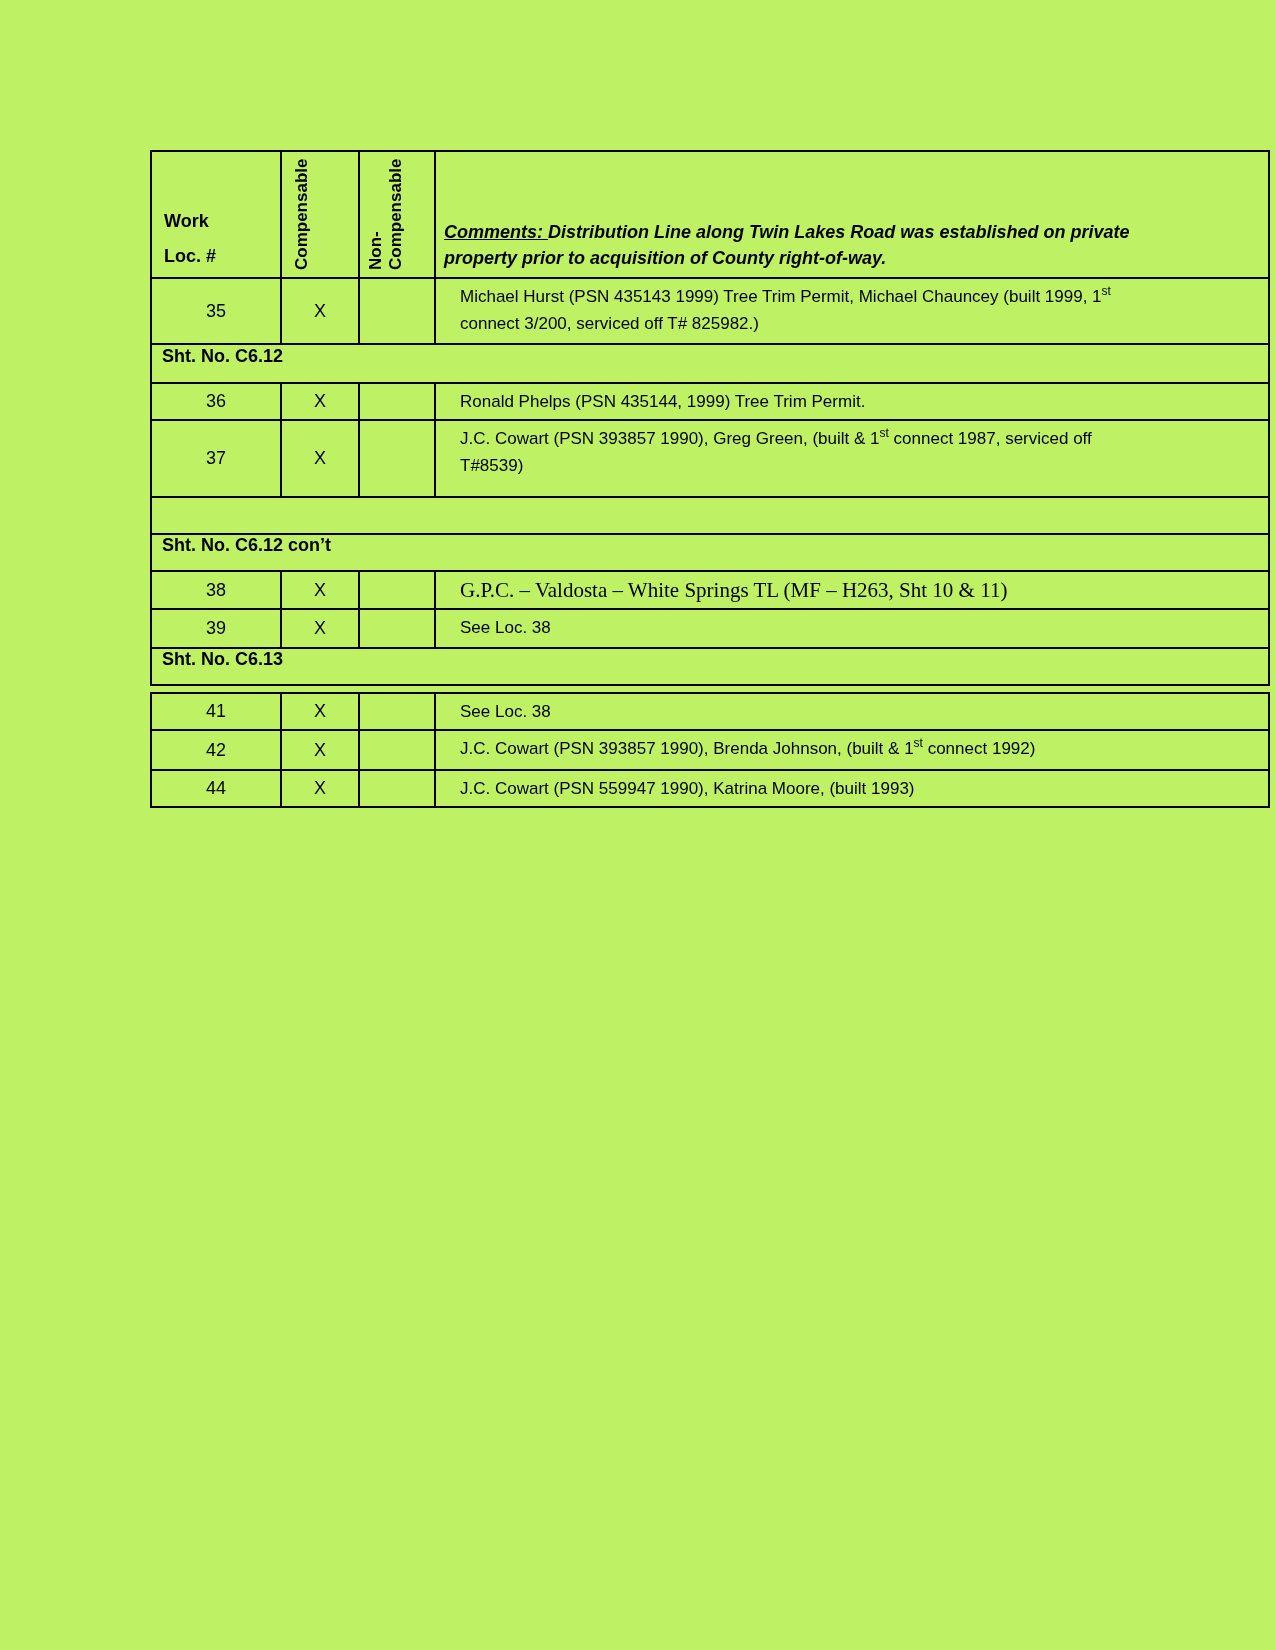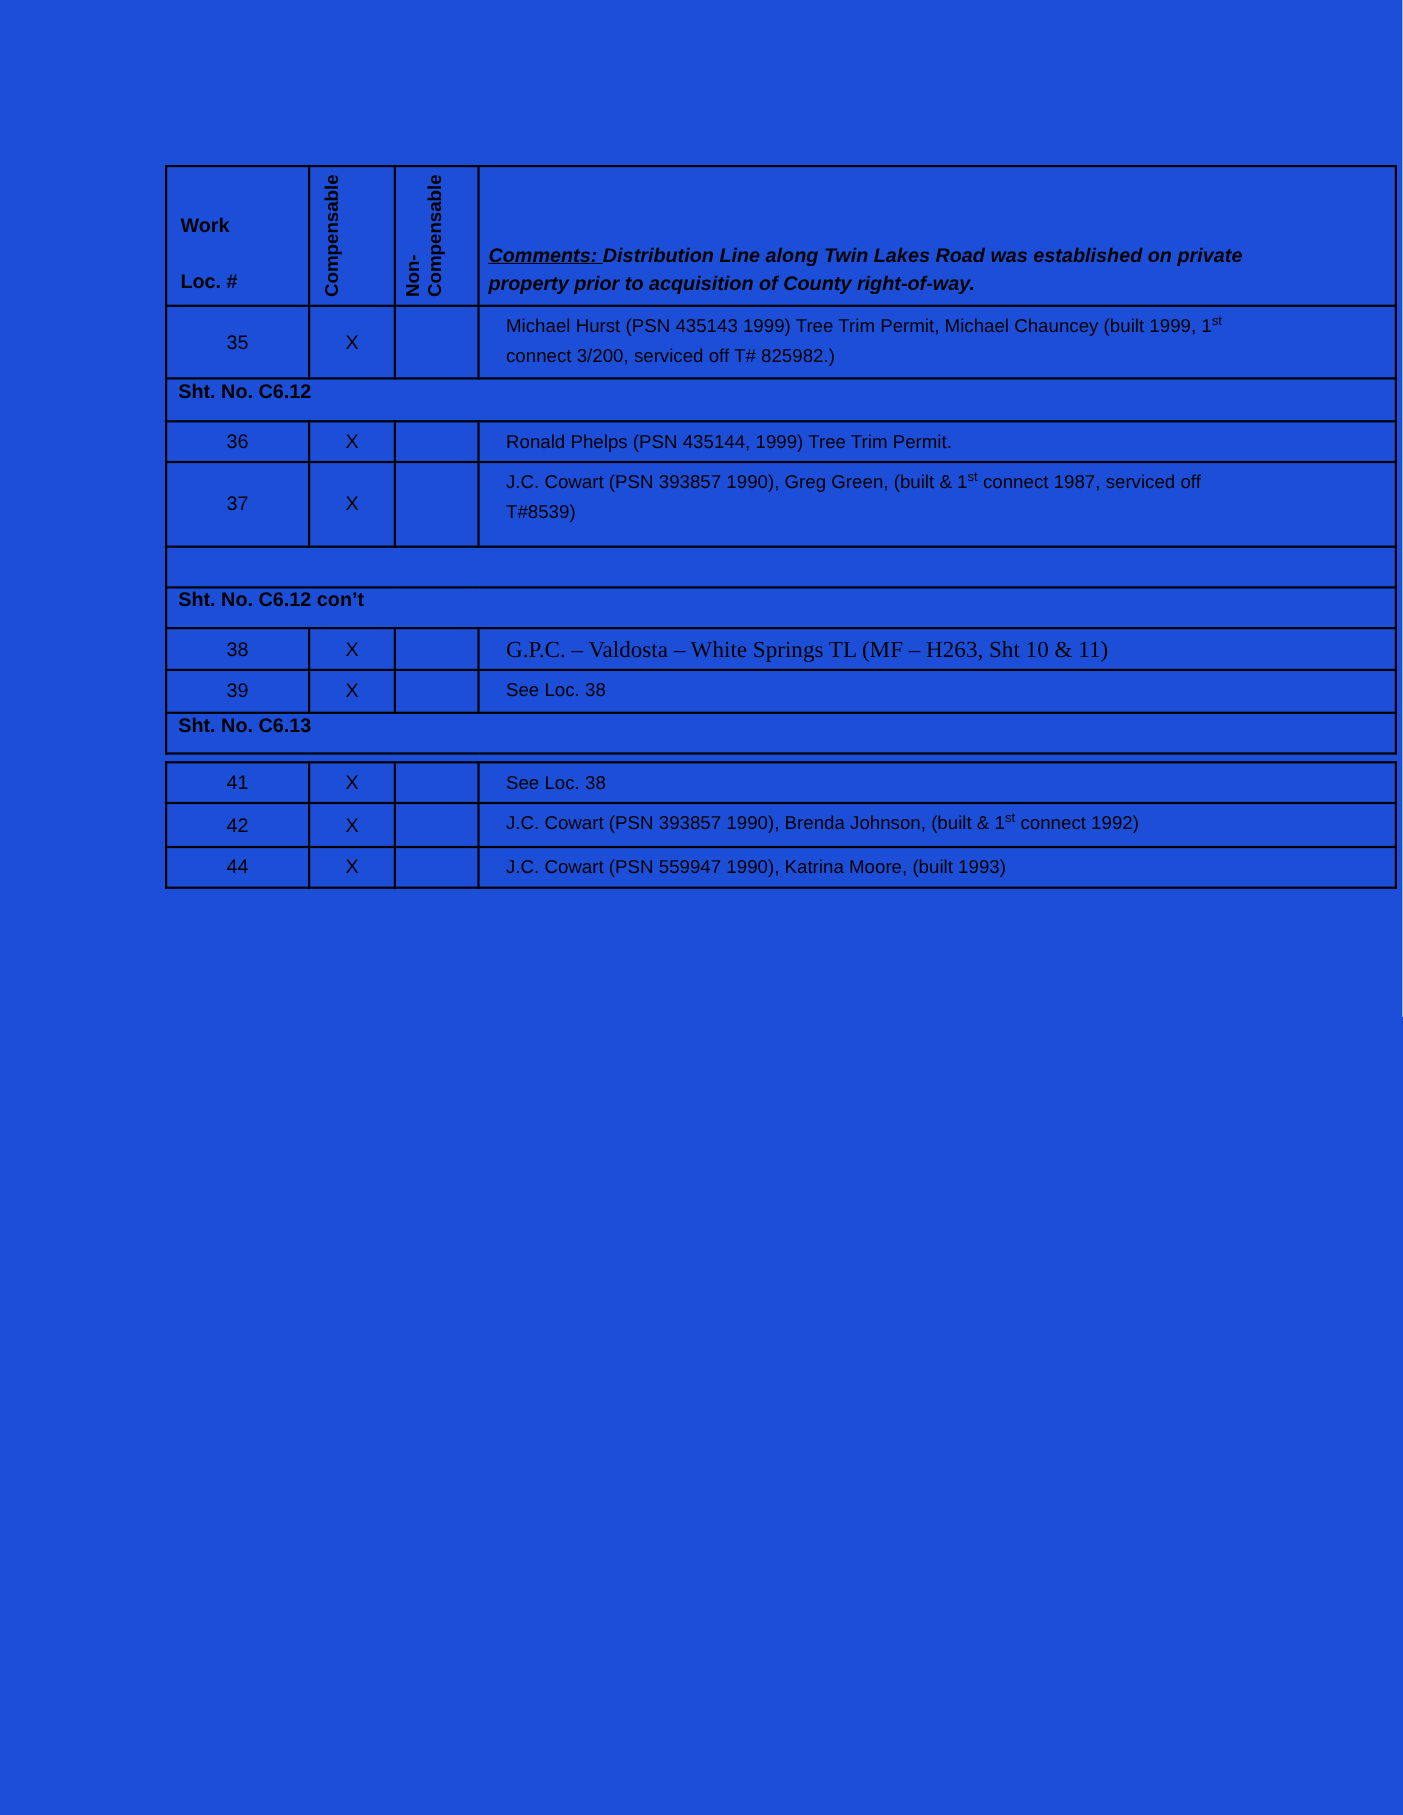--- a/index.html
+++ b/index.html
@@ -7,21 +7,21 @@
     padding: 0;
     background: #ffffff;
     width: 1275px;
     height: 1650px;
     overflow: hidden;
   }
   .page {
     position: relative;
     width: 1275px;
     height: 1650px;
-    background: #1d4ed8;
+    background: #bef264;
     color: #000000;
     font-family: "Liberation Sans", sans-serif;
   }
   .tables-wrap {
     position: absolute;
     left: 150px;
     top: 150px;
     width: 1118px;
   }
   table {
@@ -37,21 +37,21 @@
   .tgap { height: 6px; }
 
   
   .c-workloc {
     vertical-align: bottom;
     padding: 0 4px 11px 12px;
     font-weight: bold;
     font-size: 18px;
   }
   .wl { line-height: 20px; }
-  .wl2 { margin-top: 31px; }
+  .wl2 { margin-top: 15px; }
 
   .c-vert { position: relative; }
   .vtext {
     position: absolute;
     bottom: 7px;
     transform-origin: 0 100%;
     transform: rotate(-90deg);
     font-weight: bold;
     font-size: 17px;
     line-height: 20px;

